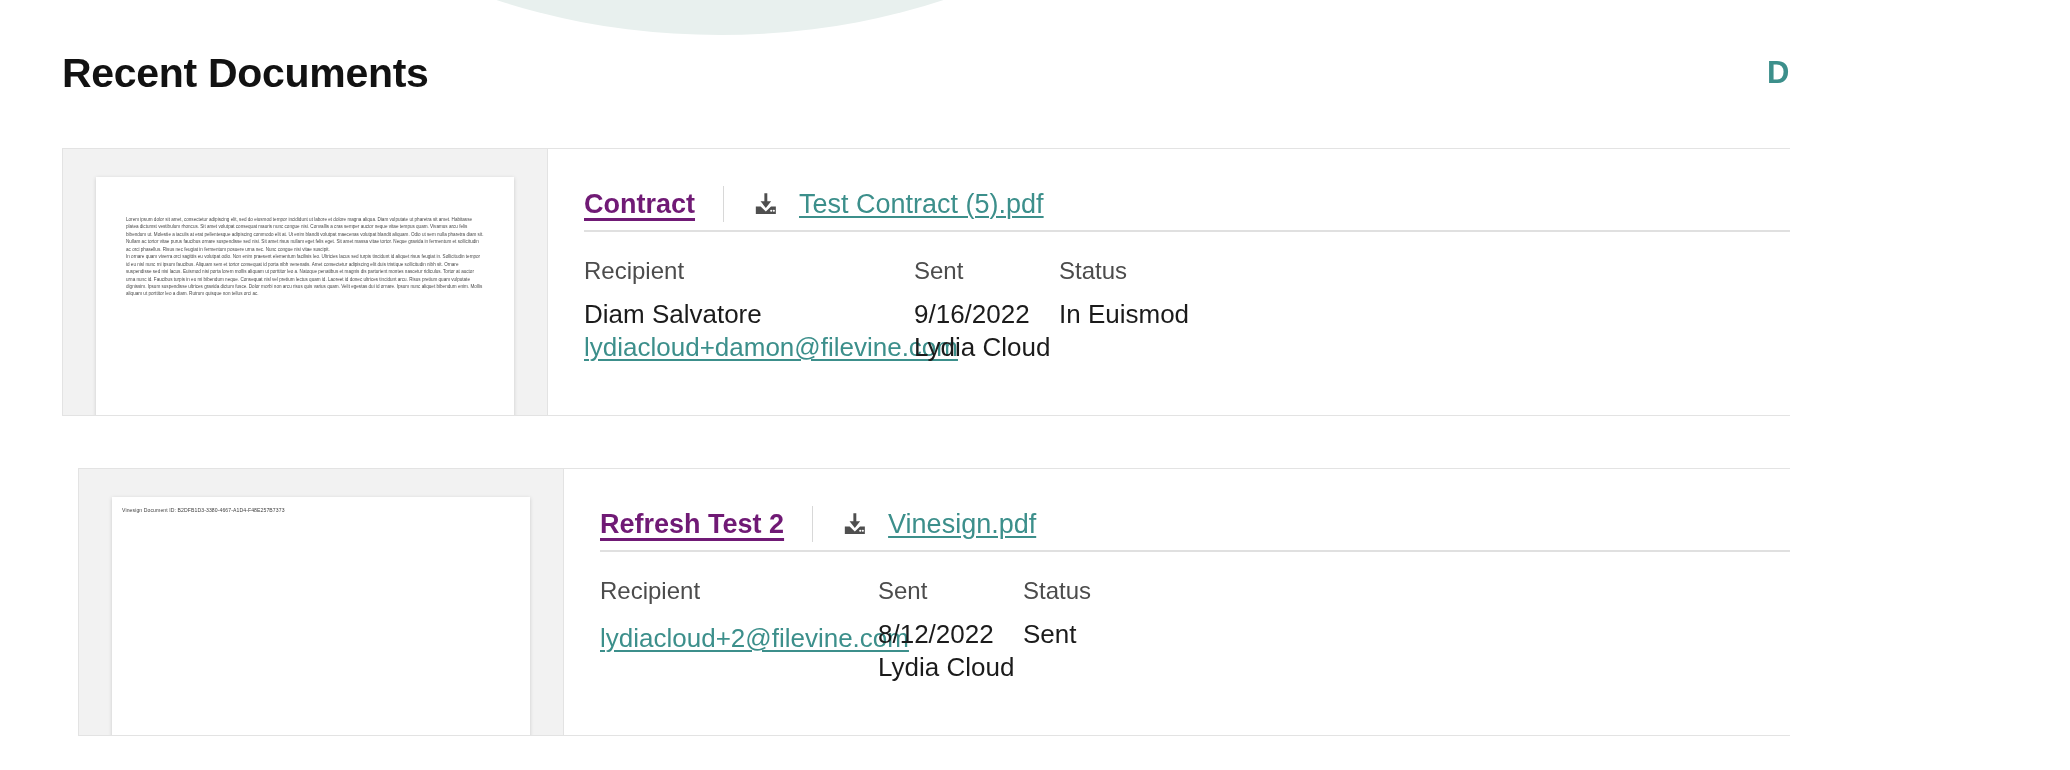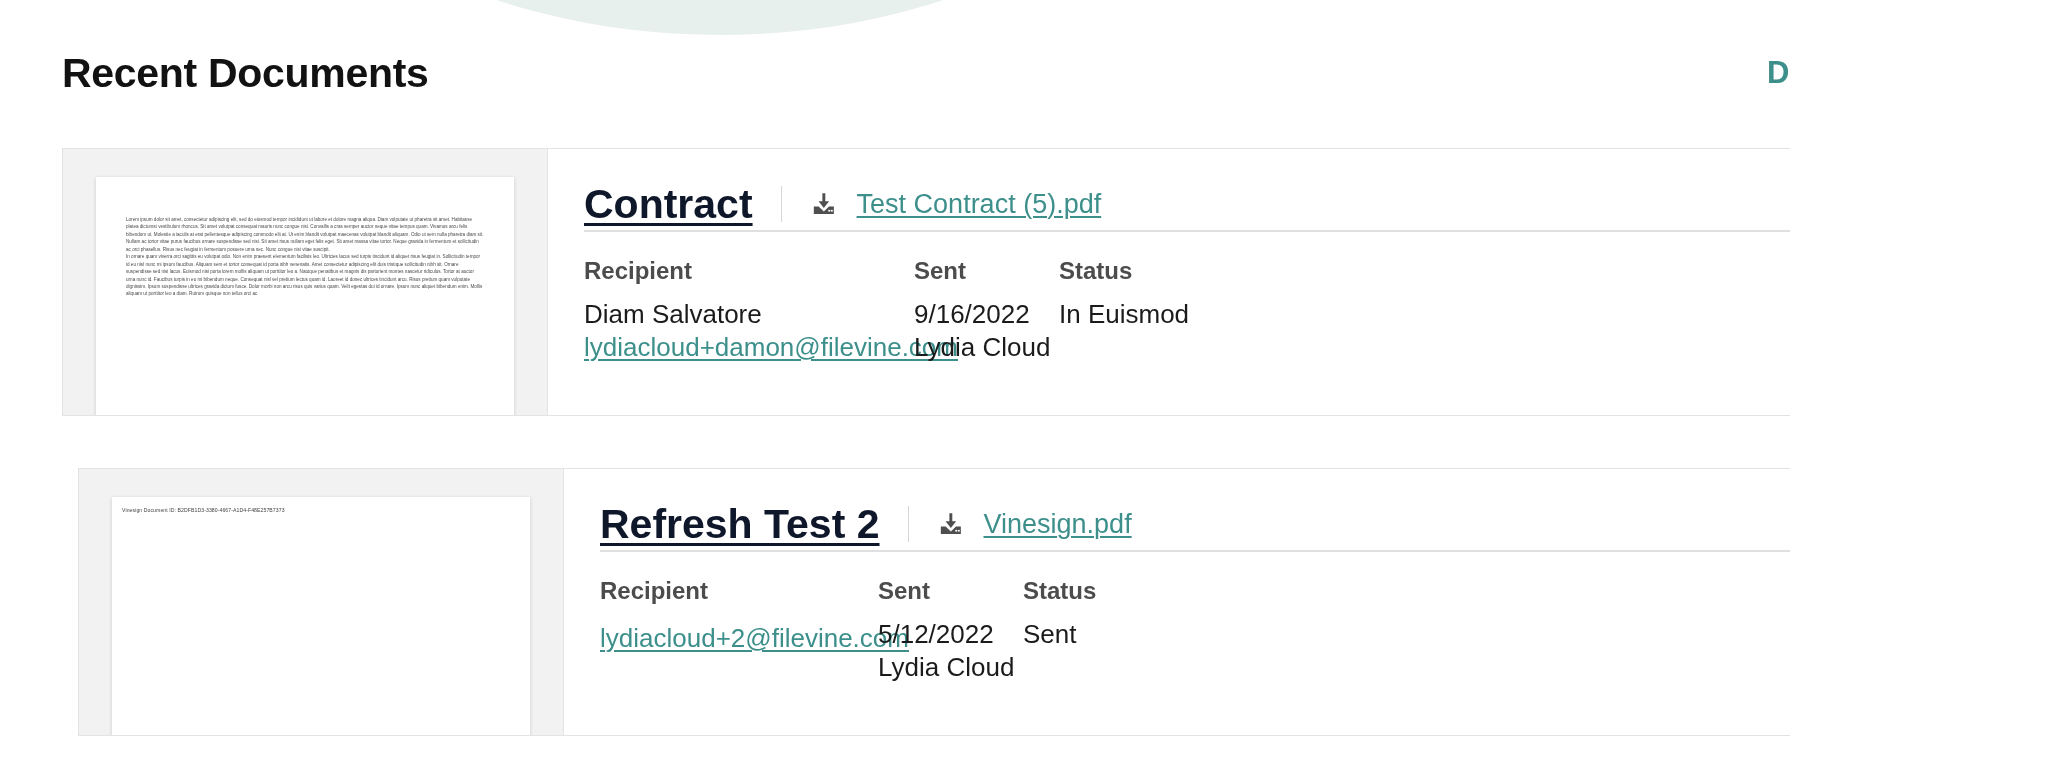--- a/index.html
+++ b/index.html
@@ -163,23 +163,23 @@
   }
 
   .title-row {
     display: flex;
     align-items: center;
     height: 50px;
     padding-left: 2px;
   }
 
   .doc-title {
-    font-size: 41px;
+    font-size: 27px;
     font-weight: bold;
-    color: #0f172a;
+    color: #701a75;
     text-decoration: underline;
     text-underline-offset: 5px;
     text-decoration-thickness: 2.5px;
     cursor: pointer;
     white-space: nowrap;
   }
 
   .v-divider {
     width: 1px;
     height: 36px;
@@ -222,21 +222,21 @@
   }
 
   .meta-col { display: flex; flex-direction: column; }
   #card-0 .meta-col.c-recipient { width: 330px; }
   #card-0 .meta-col.c-sent      { width: 145px; }
   #card-1 .meta-col.c-recipient { width: 278px; }
   #card-1 .meta-col.c-sent      { width: 145px; }
 
   .meta-label {
     font-size: 24px;
-    font-weight: bold;
+    font-weight: normal;
     color: #4c4c4c;
     line-height: 1;
     margin-bottom: 17px;
     white-space: nowrap;
   }
   .meta-value {
     font-size: 26px;
     color: #1b1b1b;
     line-height: 1.11;
     white-space: nowrap;
@@ -378,21 +378,21 @@
 
       <div class="h-divider"></div>
 
       <div class="meta-grid">
         <div class="meta-col c-recipient">
           <span class="meta-label">Recipient</span>
           <span class="meta-value link sub">lydiacloud+2@filevine.com</span>
         </div>
         <div class="meta-col c-sent">
           <span class="meta-label">Sent</span>
-          <span class="meta-value">5/12/2022</span>
+          <span class="meta-value">8/12/2022</span>
           <span class="meta-value sub">Lydia Cloud</span>
         </div>
         <div class="meta-col c-status">
           <span class="meta-label">Status</span>
           <span class="meta-value">Sent</span>
         </div>
       </div>
 
       <div class="kebab">
         <i></i>

